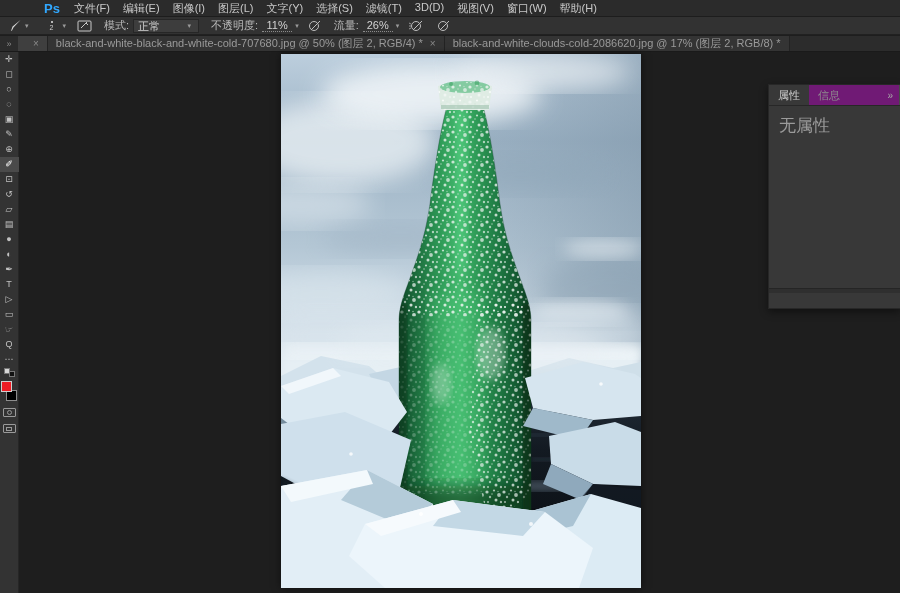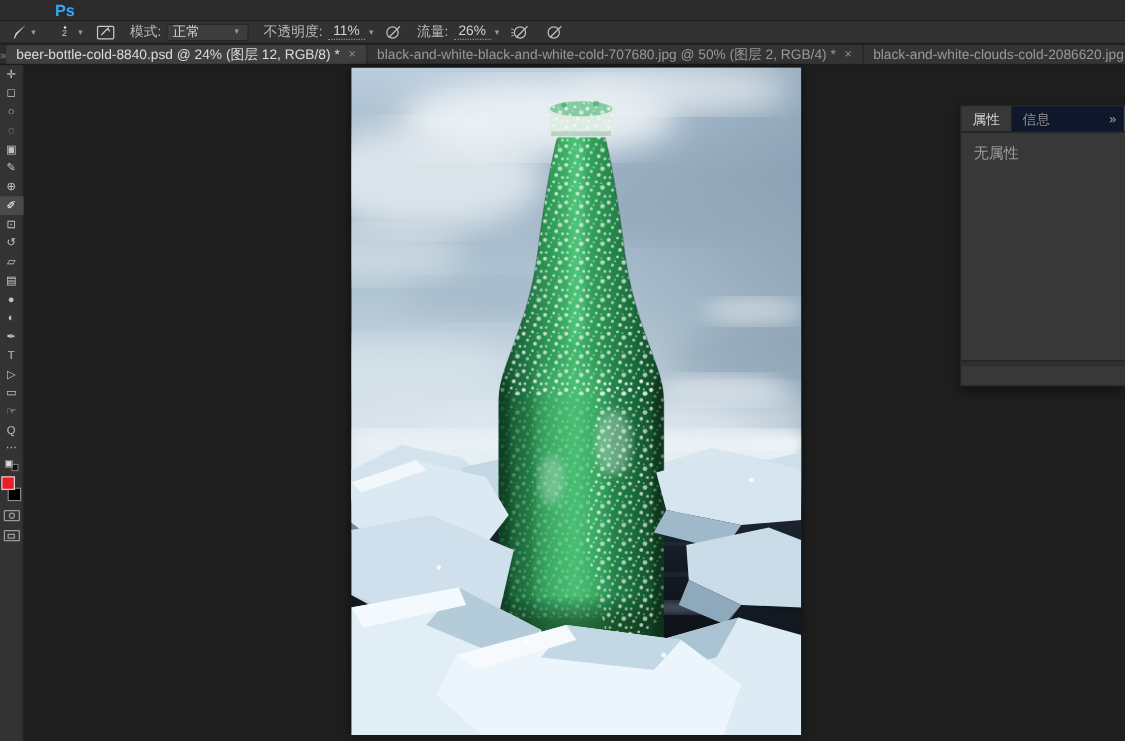--- a/index.html
+++ b/index.html
@@ -60,35 +60,49 @@
 
   
   .canvas-area { position:absolute; left:19px; top:52px; width:881px; height:541px; background:#1e1e1e; }
   .doc-image { position:absolute; left:262px; top:2px; width:360px; height:534px;
                box-shadow:0 0 8px rgba(0,0,0,0.55); }
 
   
   .props-panel { position:absolute; left:768px; top:84px; width:132px; height:225px;
                  background:#383838; border:1px solid #272727; border-right:none;
                  box-shadow:0 3px 8px rgba(0,0,0,0.45); }
-  .props-header { height:21px; background:#0f172a; display:flex; align-items:stretch; border-bottom:1px solid #272727; }
+  .props-header { height:21px; background:#701a75; display:flex; align-items:stretch; border-bottom:1px solid #272727; }
   .props-tab { display:flex; align-items:center; padding:0 9px; font-size:11px; color:#8f8f8f; cursor:default; }
   .props-tab.active { background:#383838; color:#d2d2d2; }
   .props-collapse { margin-left:auto; display:flex; align-items:center; color:#a8a8a8;
                     font-size:10px; padding:0 6px; border-right:1px solid #4a4a4a; }
-  .props-body { padding:8px 10px; font-size:12px; color:#9b9b9b; height:182px; }
+  .props-body { padding:8px 10px; font-size:17px; color:#9b9b9b; height:182px; }
   .props-footer { height:5px; background:#2f2f2f; border-top:1px solid #252525; }
 </style>
 </head>
 <body>
 
 <div class="app">
 
   <div class="menubar">
     <span class="ps-logo">Ps</span>
+    <div style="display:flex">
+
+    <span class="menu-item">文件(F)</span>
+        <span class="menu-item">编辑(E)</span>
+        <span class="menu-item">图像(I)</span>
+        <span class="menu-item">图层(L)</span>
+        <span class="menu-item">文字(Y)</span>
+        <span class="menu-item">选择(S)</span>
+        <span class="menu-item">滤镜(T)</span>
+        <span class="menu-item">3D(D)</span>
+        <span class="menu-item">视图(V)</span>
+        <span class="menu-item">窗口(W)</span>
+        <span class="menu-item">帮助(H)</span>
+      </div>
   </div>
 
   <div class="optionsbar">
     <span class="opt-icon" style="margin-left:8px">
       <svg width="14" height="13" viewBox="0 0 14 13">
           <path d="M12.5 1 L5.5 8.5 L4 11.5 L3 12 L3.5 10.5 L4.5 7.5 Z" fill="#d8d8d8"></path>
         </svg>
     </span>
     <span class="chev">▾</span>
     <span class="brush-preview">
@@ -132,21 +146,20 @@
           <path d="M3 11 L12 2" stroke="#bdbdbd"></path>
         </svg>
     </span>
   </div>
 
   <div class="tabbar">
     <span class="tab-overflow">»</span>
     <div style="display:flex">
 
         <div class="tab active">
-          <span>beer-bottle-cold-8840.psd @ 24% (图层 12, RGB/8) *</span>
           <span class="tab-close">×</span>
         </div>
 
         <div class="tab">
           <span>black-and-white-black-and-white-cold-707680.jpg @ 50% (图层 2, RGB/4) *</span>
           <span class="tab-close">×</span>
         </div>
 
         <div class="tab">
           <span>black-and-white-clouds-cold-2086620.jpg @ 17% (图层 2, RGB/8) *</span>

